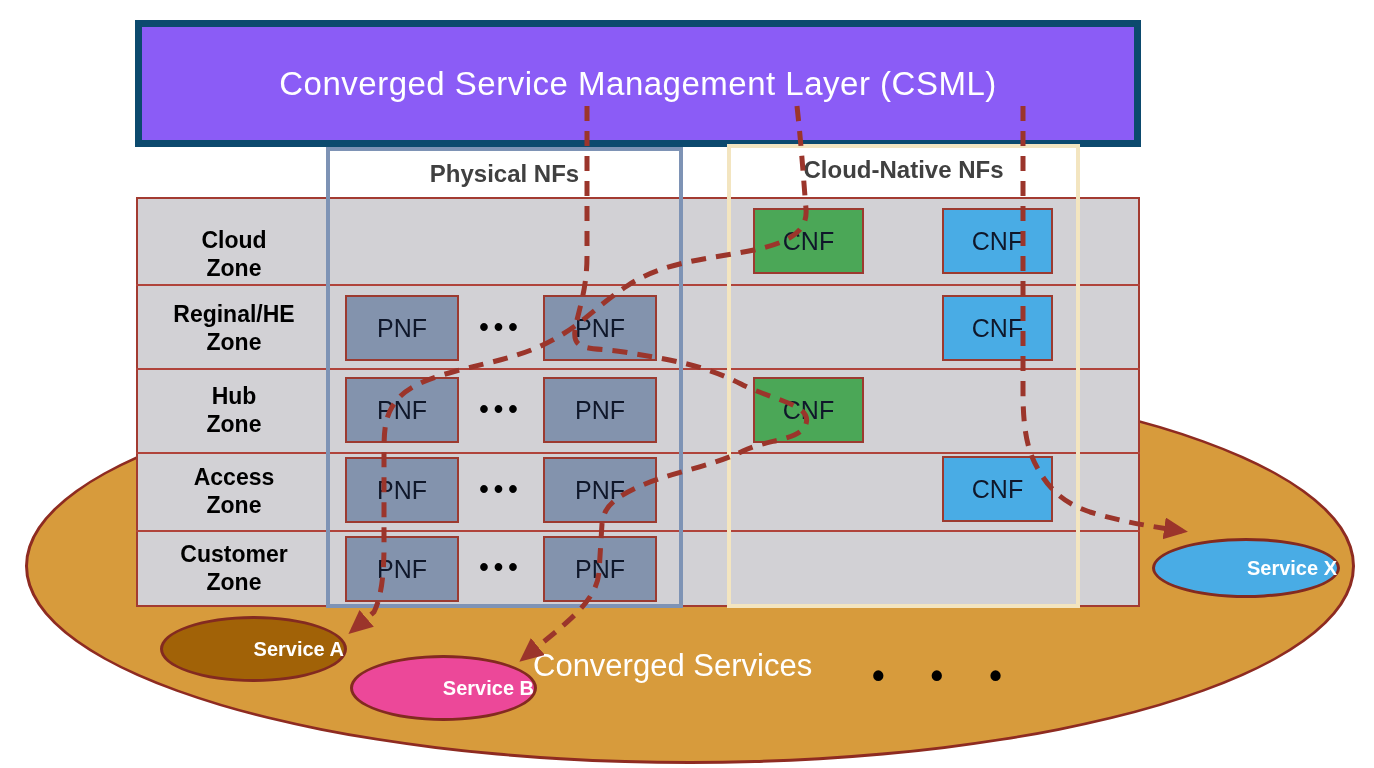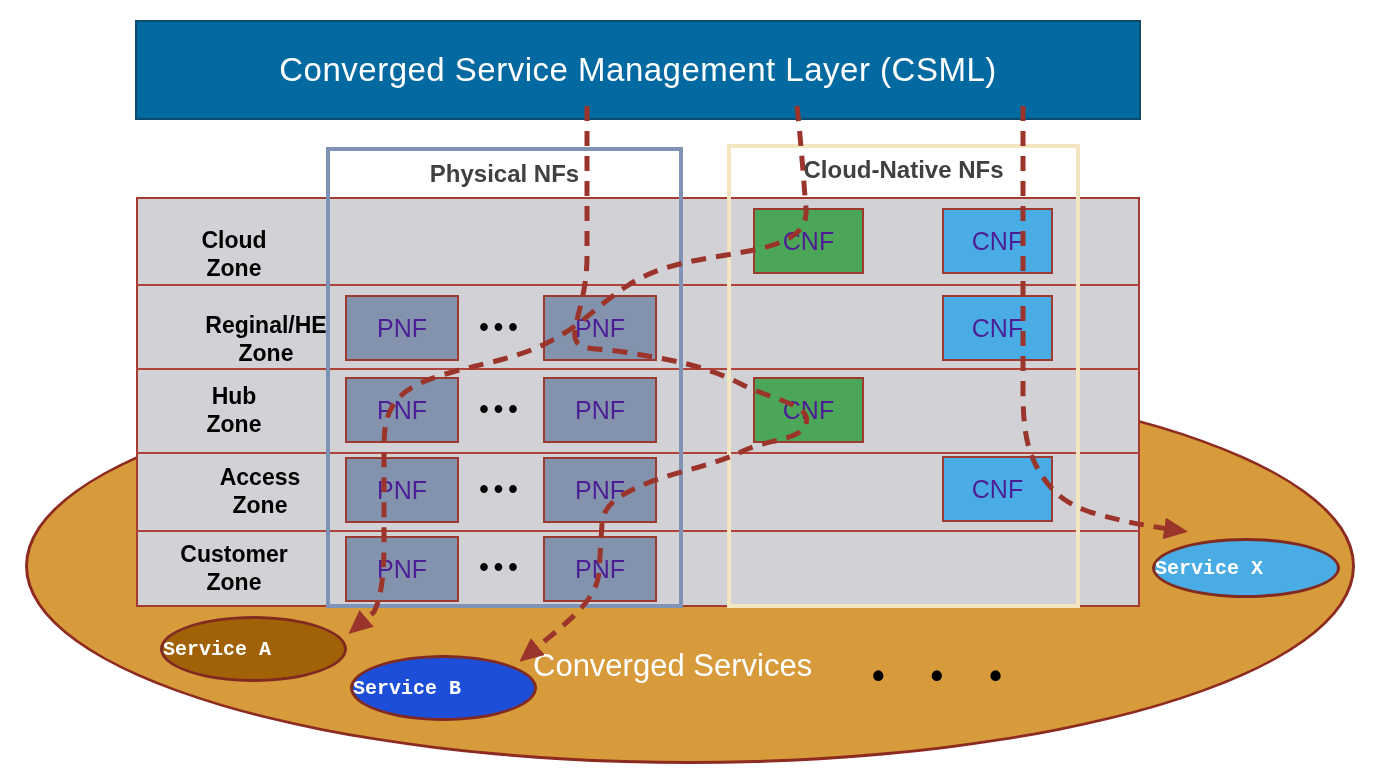--- a/index.html
+++ b/index.html
@@ -4,22 +4,22 @@
 <style>
   html,body{margin:0;padding:0;background:#ffffff;}
   #canvas{
     position:relative;width:1374px;height:768px;background:#ffffff;
     font-family:"Liberation Sans","DejaVu Sans",sans-serif;overflow:hidden;
   }
   .abs{position:absolute;}
 
   
   .banner{
-    left:135px;top:20px;width:1006px;height:100px;
-    background:#0369a1;border:2px solid #0c4a6e;box-sizing:border-box;
+    left:135px;top:20px;width:1006px;height:127px;
+    background:#8b5cf6;border:7px solid #0c4a6e;box-sizing:border-box;
     display:flex;align-items:center;justify-content:center;
     color:#ffffff;font-size:33px;letter-spacing:.5px;z-index:3;
   }
 
   
   .bigEllipse{
     left:25px;top:368px;width:1330px;height:396px;border-radius:50%;
     background:#D79B3C;border:3px solid #8E2B21;box-sizing:border-box;z-index:1;
   }
   .convergedLabel{left:533px;top:648px;color:#ffffff;font-size:31px;z-index:6;}
@@ -40,38 +40,38 @@
   .frame{box-sizing:border-box;background:transparent;z-index:4;}
   .physFrame{left:326px;top:147px;width:357px;height:461px;border:4px solid #7E93B5;}
   .cnFrame{left:727px;top:144px;width:353px;height:464px;border:4px solid #F3E5C0;}
   .frameLabel{
     text-align:center;color:#404040;font-size:24px;font-weight:bold;z-index:5;
   }
 
   
   .nfBox{
     box-sizing:border-box;display:flex;align-items:center;justify-content:center;
-    color:#4c1d95;font-size:25px;z-index:5;border:2.5px solid #9C3A30;
+    color:#0f172a;font-size:25px;z-index:5;border:2.5px solid #9C3A30;
   }
   .pnf{background:#8393AD;width:114px;height:66px;}
   .cnfG{background:#4BA757;width:111px;height:66px;}
   .cnfB{background:#49ACE5;width:111px;height:66px;}
   .rowDots{
     width:86px;text-align:center;color:#000000;font-size:27px;font-weight:bold;
     letter-spacing:5px;z-index:5;
   }
 
   
   .svcEllipse{
     border-radius:50%;border:3px solid #832A20;box-sizing:border-box;
-    display:flex;align-items:center;justify-content:flex-start;
-    color:#ffffff;font-size:20px;font-weight:bold;z-index:6;font-family:Liberation Mono, monospace;
+    display:flex;align-items:center;justify-content:flex-end;
+    color:#ffffff;font-size:20px;font-weight:bold;z-index:6;
   }
   .svcA{left:160px;top:616px;width:187px;height:66px;background:#a16207;}
-  .svcB{left:350px;top:655px;width:187px;height:66px;background:#1d4ed8;}
+  .svcB{left:350px;top:655px;width:187px;height:66px;background:#ec4899;}
   .svcX{left:1152px;top:538px;width:188px;height:60px;background:#49ACE5;}
 
   
   #chains{left:0;top:0;z-index:7;pointer-events:none;}
 </style>
 </head>
 <body>
 
 <div id="canvas">
 
@@ -86,29 +86,29 @@
   <div class="abs zoneTable"></div>
   <div class="abs rowLine" style="top:284px;"></div>
   <div class="abs rowLine" style="top:368px;"></div>
   <div class="abs rowLine" style="top:452px;"></div>
   <div class="abs rowLine" style="top:530px;"></div>
 
   <div class="abs zoneLabel" style="top:226px;">
     <span>Cloud</span><br>
     <span>Zone</span>
   </div>
-  <div class="abs zoneLabel" style="top:311px;margin-left:32px;">
+  <div class="abs zoneLabel" style="top:300px;">
     <span>Reginal/HE</span><br>
     <span>Zone</span>
   </div>
   <div class="abs zoneLabel" style="top:382px;">
     <span>Hub</span><br>
     <span>Zone</span>
   </div>
-  <div class="abs zoneLabel" style="top:463px;padding-left:26px;">
+  <div class="abs zoneLabel" style="top:463px;">
     <span>Access</span><br>
     <span>Zone</span>
   </div>
   <div class="abs zoneLabel" style="top:540px;">
     <span>Customer</span><br>
     <span>Zone</span>
   </div>
 
   <div class="abs frame physFrame"></div>
   <div class="abs frame cnFrame"></div>

